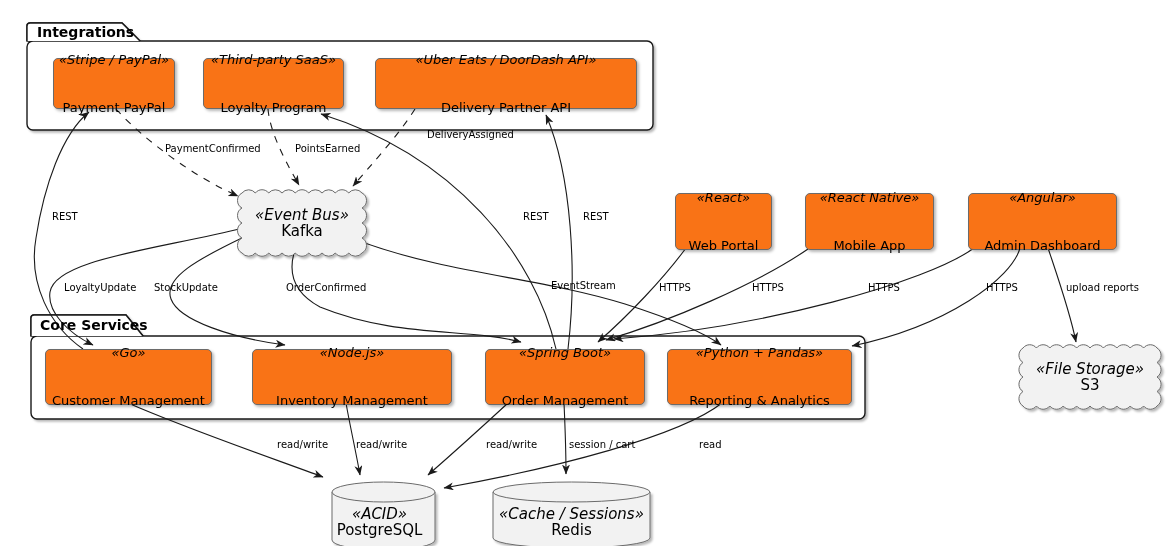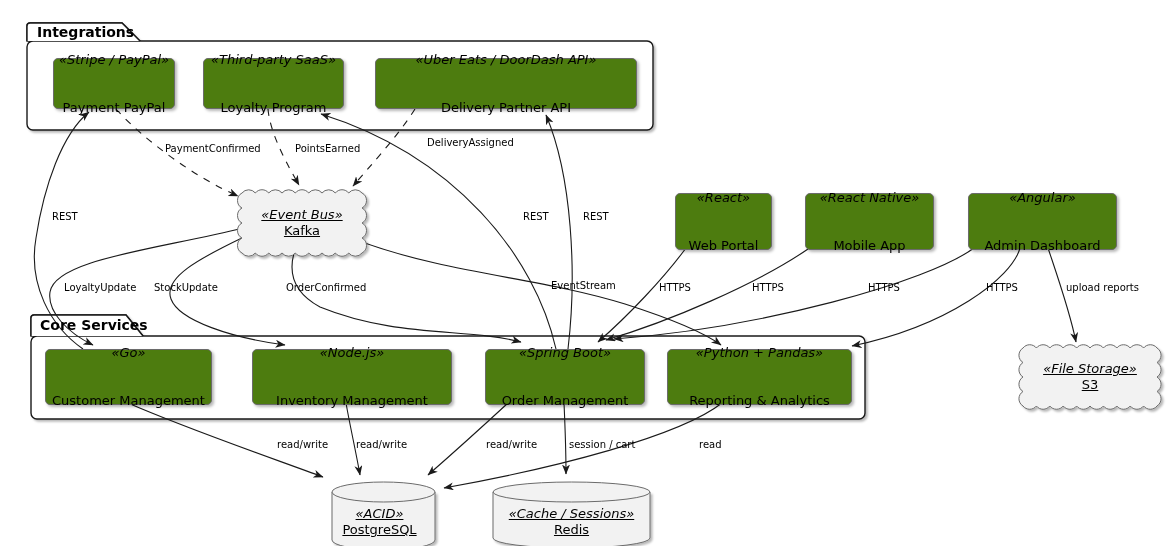--- a/index.html
+++ b/index.html
@@ -1,24 +1,24 @@
 <!DOCTYPE html>
 <html><head>
 <meta charset="utf-8">
 <style>
   html,body{margin:0;padding:0;background:#ffffff;}
   #canvas{position:relative;width:1169px;height:546px;background:#ffffff;overflow:hidden;
           font-family:"DejaVu Sans","Liberation Sans",sans-serif;color:#000;margin-top:16px;}
   #shapes{position:absolute;left:0;top:0;width:1169px;height:546px;}
-  .node{position:absolute;background:#4d7c0f;border:1px solid #6b6b6b;border-radius:5px;
+  .node{position:absolute;background:#f97316;border:1px solid #6b6b6b;border-radius:5px;
         display:flex;flex-direction:column;align-items:center;justify-content:center;
         font-size:13px;line-height:16px;text-align:center;
         box-shadow:2px 2px 3px rgba(0,0,0,0.28);gap:32px;}
   .shapetext{position:absolute;display:flex;flex-direction:column;align-items:center;justify-content:center;
-        font-size:13px;line-height:16px;text-align:center;text-decoration:underline;}
+        font-size:15px;line-height:16px;text-align:center;}
   .stereo{font-style:italic;}
   .elabel{position:absolute;font-size:10px;line-height:14px;white-space:nowrap;}
   .flabel{position:absolute;font-size:14px;font-weight:bold;white-space:nowrap;}
 </style>
 </head>
 <body>
 
 <div id="canvas">
 
   <svg id="shapes" viewBox="0 0 1169 546">
@@ -134,21 +134,21 @@
     <span class="stereo">«ACID»</span>
     <span>PostgreSQL</span>
   </div>
   <div class="shapetext" style="left:493px;top:484px;width:157px;height:44px">
     <span class="stereo">«Cache / Sessions»</span>
     <span>Redis</span>
   </div>
 
   <div class="elabel" style="left:165px;top:126px">PaymentConfirmed</div>
   <div class="elabel" style="left:295px;top:126px">PointsEarned</div>
-  <div class="elabel" style="left:427px;top:120px">DeliveryAssigned</div>
+  <div class="elabel" style="left:427px;top:112px">DeliveryAssigned</div>
   <div class="elabel" style="left:52px;top:194px">REST</div>
   <div class="elabel" style="left:523px;top:194px">REST</div>
   <div class="elabel" style="left:583px;top:194px">REST</div>
   <div class="elabel" style="left:64px;top:265px">LoyaltyUpdate</div>
   <div class="elabel" style="left:154px;top:265px">StockUpdate</div>
   <div class="elabel" style="left:286px;top:265px">OrderConfirmed</div>
   <div class="elabel" style="left:551px;top:263px">EventStream</div>
   <div class="elabel" style="left:659px;top:265px">HTTPS</div>
   <div class="elabel" style="left:752px;top:265px">HTTPS</div>
   <div class="elabel" style="left:868px;top:265px">HTTPS</div>

